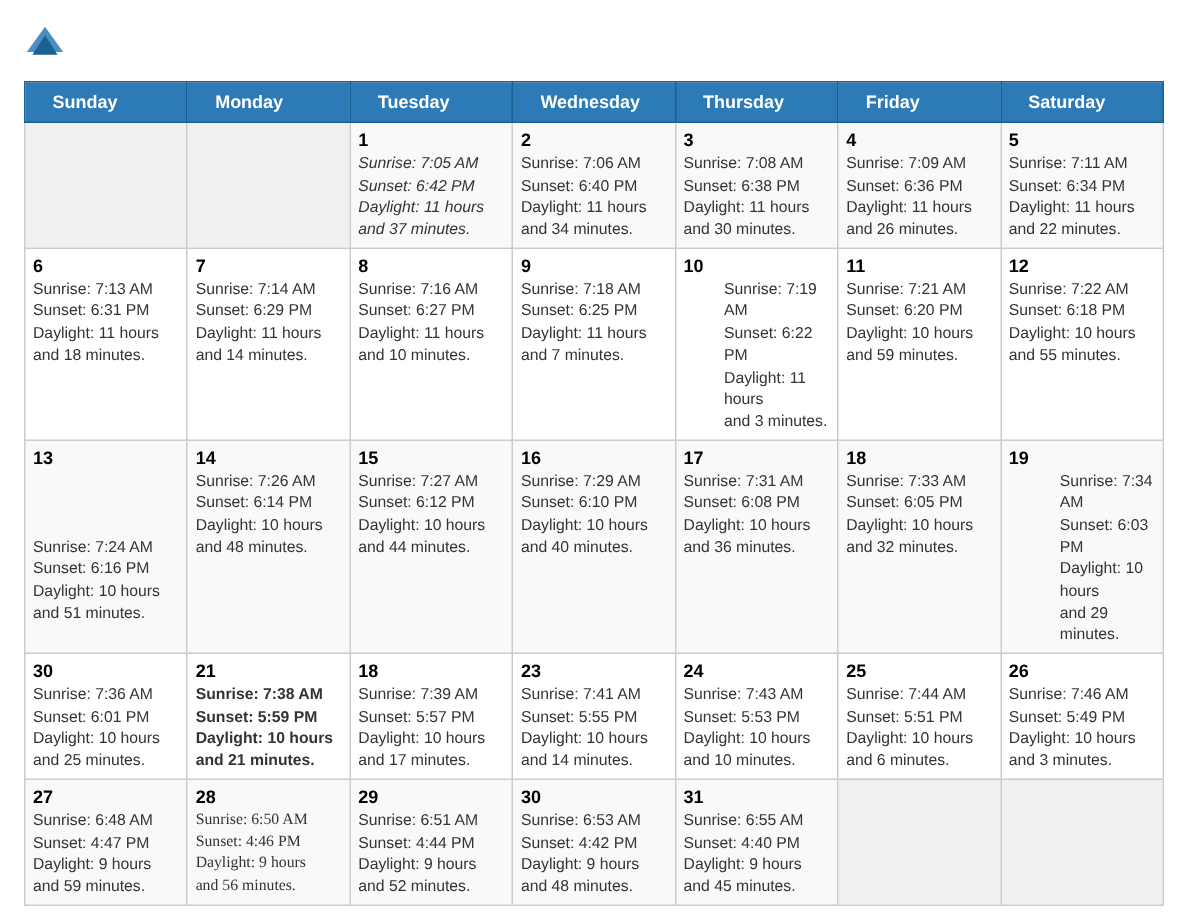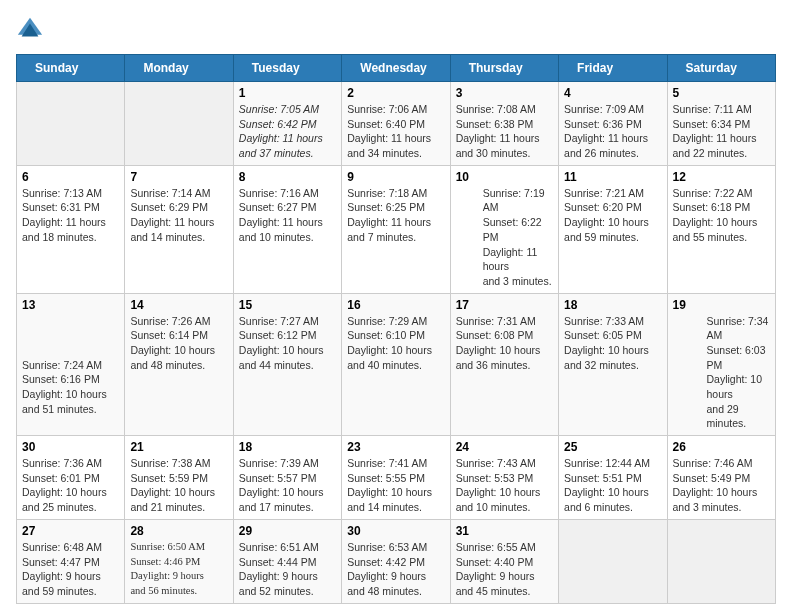--- a/index.html
+++ b/index.html
@@ -275,21 +275,21 @@
       <tr>
         <td>
           <span class="day-number">30</span>
           <div class="day-detail" style="white-space: pre-line;">Sunrise: 7:36 AM
 Sunset: 6:01 PM
 Daylight: 10 hours
 and 25 minutes.</div>
         </td>
         <td>
           <span class="day-number">21</span>
-          <div class="day-detail" style="white-space: pre-line;">Sunrise: 7:38 AM
+          <div class="day-detail" style="white-space: pre-line; font-weight: bold;">Sunrise: 7:38 AM
 Sunset: 5:59 PM
 Daylight: 10 hours
 and 21 minutes.</div>
         </td>
         <td>
           <span class="day-number">18</span>
           <div class="day-detail" style="white-space: pre-line;">Sunrise: 7:39 AM
 Sunset: 5:57 PM
 Daylight: 10 hours
 and 17 minutes.</div>
@@ -303,21 +303,21 @@
         </td>
         <td>
           <span class="day-number">24</span>
           <div class="day-detail" style="white-space: pre-line;">Sunrise: 7:43 AM
 Sunset: 5:53 PM
 Daylight: 10 hours
 and 10 minutes.</div>
         </td>
         <td>
           <span class="day-number">25</span>
-          <div class="day-detail" style="white-space: pre-line;">Sunrise: 12:44 AM
+          <div class="day-detail" style="white-space: pre-line;">Sunrise: 7:44 AM
 Sunset: 5:51 PM
 Daylight: 10 hours
 and 6 minutes.</div>
         </td>
         <td>
           <span class="day-number">26</span>
           <div class="day-detail" style="white-space: pre-line;">Sunrise: 7:46 AM
 Sunset: 5:49 PM
 Daylight: 10 hours
 and 3 minutes.</div>

